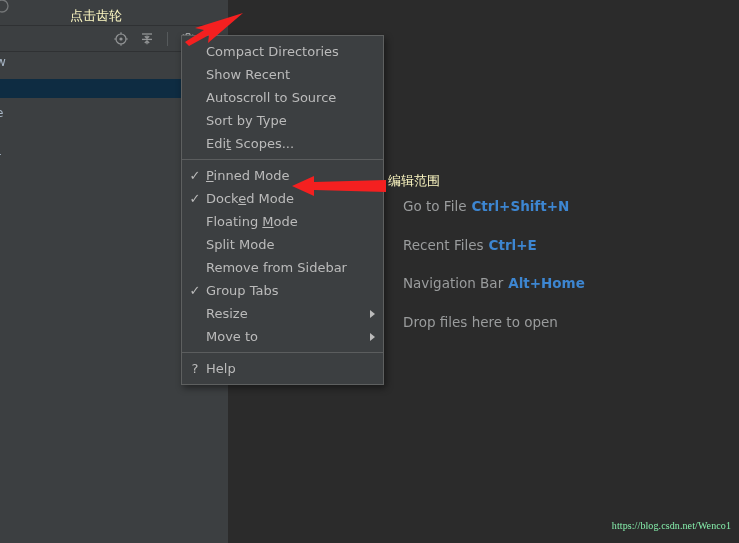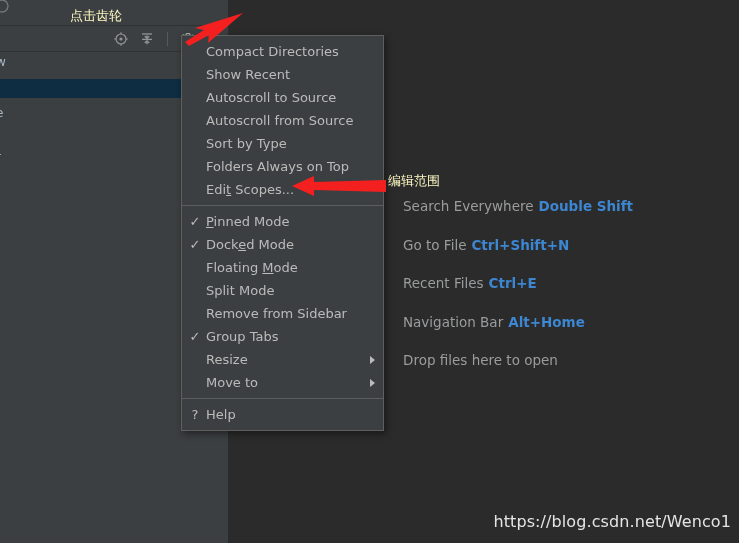--- a/index.html
+++ b/index.html
@@ -106,23 +106,24 @@
   }
   .hint-key {
     color: #3d86d1;
     font-weight: bold;
     margin-left: 5px;
   }
   .watermark {
     position: absolute;
     right: 8px;
     bottom: 12px;
-    font-size: 16px;
-    color: #e5e5e5;
+    font-size: 10px;
+    color: #86efac;
     letter-spacing: .1px;
+    font-family: Liberation Serif, serif;
   }
 
   
   .popup {
     position: absolute;
     left: 181px;
     top: 35px;
     width: 203px;
     background: #3c3f41;
     border: 1px solid #5e6060;
@@ -252,36 +253,33 @@
     </div>
   </div>
 
   <div style="position:absolute;left:-6px;top:-2px;width:16px;height:16px;opacity:.6;">
     <svg width="16" height="16" viewBox="0 0 16 16">
       <circle cx="8" cy="8" r="6" fill="none" stroke="#9a9c9d" stroke-width="1.3"></circle>
     </svg>
   </div>
 
   <div class="hints" id="hints">
-      <div class="hint-row"><span>Search Everywhere</span><span class="hint-key">Double Shift</span></div>
       <div class="hint-row"><span>Go to File</span><span class="hint-key">Ctrl+Shift+N</span></div>
       <div class="hint-row"><span>Recent Files</span><span class="hint-key">Ctrl+E</span></div>
       <div class="hint-row"><span>Navigation Bar</span><span class="hint-key">Alt+Home</span></div>
       <div class="hint-row"><span>Drop files here to open</span></div>
     </div>
 
   <div class="watermark">https://blog.csdn.net/Wenco1</div>
 
   <div class="popup" id="popup">
       <div class="mi"><span>Compact Directories</span></div>
       <div class="mi"><span>Show Recent</span></div>
       <div class="mi"><span>Autoscroll to Source</span></div>
-      <div class="mi"><span>Autoscroll from Source</span></div>
       <div class="mi"><span>Sort by Type</span></div>
-      <div class="mi"><span>Folders Always on Top</span></div>
       <div class="mi"><span>Edi<u>t</u> Scopes...</span></div>
       <div class="menu-sep"></div>
       <div class="mi"><span class="check">✓</span><span><u>P</u>inned Mode</span></div>
       <div class="mi"><span class="check">✓</span><span>Dock<u>e</u>d Mode</span></div>
       <div class="mi"><span>Floating <u>M</u>ode</span></div>
       <div class="mi"><span>Split Mode</span></div>
       <div class="mi"><span>Remove from Sidebar</span></div>
       <div class="mi"><span class="check">✓</span><span>Group Tabs</span></div>
       <div class="mi"><span>Resize</span><span class="arrow"></span></div>
       <div class="mi"><span>Move to</span><span class="arrow"></span></div>

